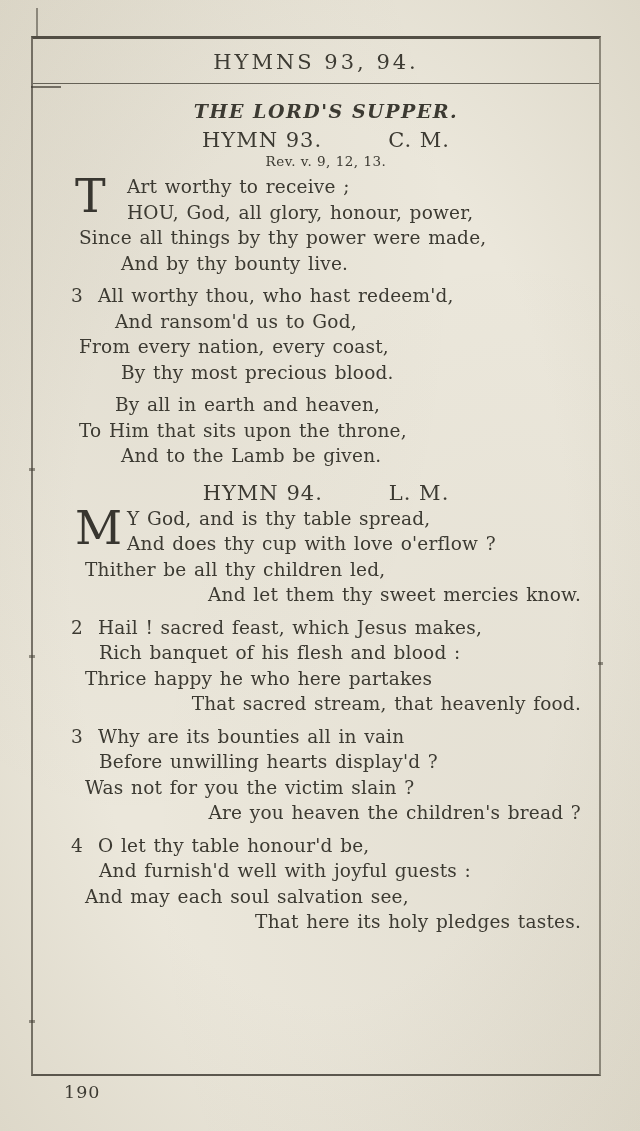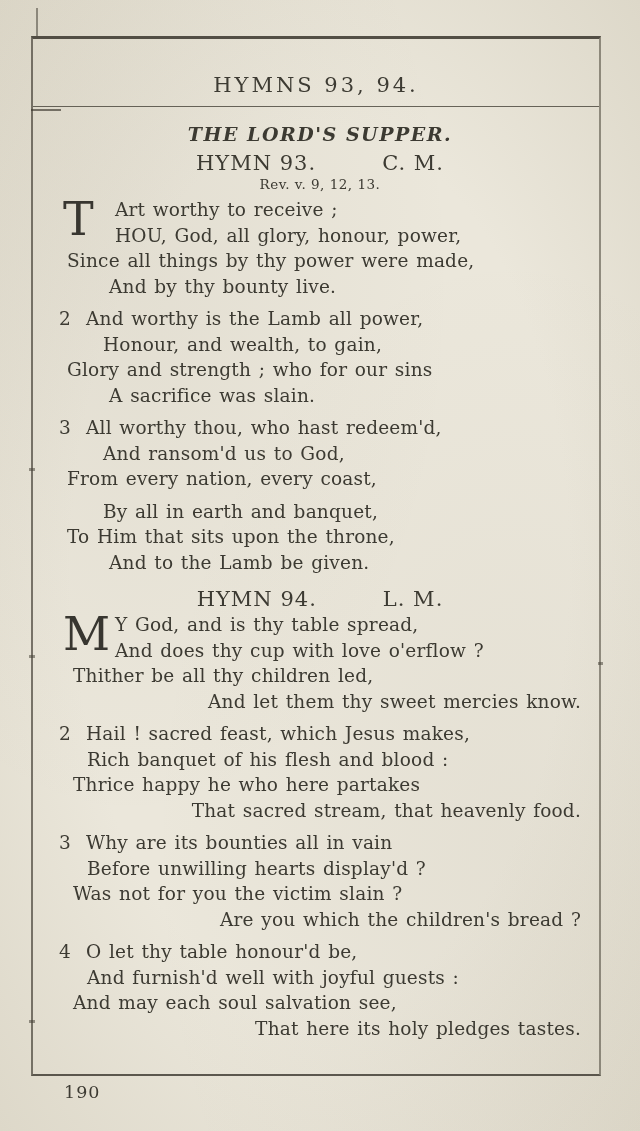--- a/index.html
+++ b/index.html
@@ -28,35 +28,34 @@
     border-top: 3px solid rgba(58,54,45,0.85);
     border-bottom: 2px solid rgba(58,54,45,0.8);
     box-sizing: border-box;
   }
   .running-header {
     text-align: center;
     font-size: 21px;
     letter-spacing: 3px;
     padding: 11px 0 9px 0;
     color: #3d3b33;
-    margin-top: 23px;
   }
   .header-rule {
     position: relative;
     border-top: 1.5px solid rgba(70,66,56,0.8);
     height: 4px;
   }
   .header-rule::before {
     content: "";
     position: absolute;
     left: -2px; top: 2px;
     width: 30px; height: 2px;
     background: rgba(58,54,45,0.65);
   }
-  .content { padding: 8px 18px 0 26px; }
+  .content { padding: 8px 18px 0 26px; margin-left: 12px; }
 
   .section-title {
     text-align: center;
     font-style: italic;
     font-weight: bold;
     font-size: 19px;
     letter-spacing: 1.5px;
     margin: 4px 0 2px 0;
   }
   .hymn + .hymn { margin-top: 12px; }
@@ -141,32 +140,27 @@
             </div>
             <div class="hymn-reference">Rev. v. 9, 12, 13.</div>
             <div class="verse has-dropcap">
               <span class="drop-cap">T</span>
               <div class="verse-line li1 after-cap">Art worthy to receive ;</div>
               <div class="verse-line li0 after-cap">HOU, God, all glory, honour, power,</div>
               <div class="verse-line li2">Since all things by thy power were made,</div>
               <div class="verse-line li3">And by thy bounty live.</div>
             </div>
             <div class="verse">
-              <div class="verse-line li0"><span class="verse-number">2</span>And worthy is the Lamb all power,</div>
-              <div class="verse-line li1">Honour, and wealth, to gain,</div>
-              <div class="verse-line li2">Glory and strength ; who for our sins</div>
-              <div class="verse-line li3">A sacrifice was slain.</div>
-            </div>
-            <div class="verse">
               <div class="verse-line li0"><span class="verse-number">3</span>All worthy thou, who hast redeem'd,</div>
               <div class="verse-line li1">And ransom'd us to God,</div>
               <div class="verse-line li2">From every nation, every coast,</div>
+              <div class="verse-line li3">By thy most precious blood.</div>
             </div>
             <div class="verse">
-              <div class="verse-line li1">By all in earth and banquet,</div>
+              <div class="verse-line li1">By all in earth and heaven,</div>
               <div class="verse-line li2">To Him that sits upon the throne,</div>
               <div class="verse-line li3">And to the Lamb be given.</div>
             </div>
           </section>
           <section class="hymn lm">
             <div class="hymn-title-row">
               <span class="hymn-title">HYMN 94.</span>
               <span class="hymn-meter">L. M.</span>
             </div>
             <div class="verse has-dropcap">
@@ -179,21 +173,21 @@
             <div class="verse">
               <div class="verse-line li0"><span class="verse-number">2</span>Hail ! sacred feast, which Jesus makes,</div>
               <div class="verse-line li1">Rich banquet of his flesh and blood :</div>
               <div class="verse-line li2">Thrice happy he who here partakes</div>
               <div class="verse-line li3">That sacred stream, that heavenly food.</div>
             </div>
             <div class="verse">
               <div class="verse-line li0"><span class="verse-number">3</span>Why are its bounties all in vain</div>
               <div class="verse-line li1">Before unwilling hearts display'd ?</div>
               <div class="verse-line li2">Was not for you the victim slain ?</div>
-              <div class="verse-line li3">Are you which the children's bread ?</div>
+              <div class="verse-line li3">Are you heaven the children's bread ?</div>
             </div>
             <div class="verse">
               <div class="verse-line li0"><span class="verse-number">4</span>O let thy table honour'd be,</div>
               <div class="verse-line li1">And furnish'd well with joyful guests :</div>
               <div class="verse-line li2">And may each soul salvation see,</div>
               <div class="verse-line li3">That here its holy pledges tastes.</div>
             </div>
           </section>
         </div>
     </div>

